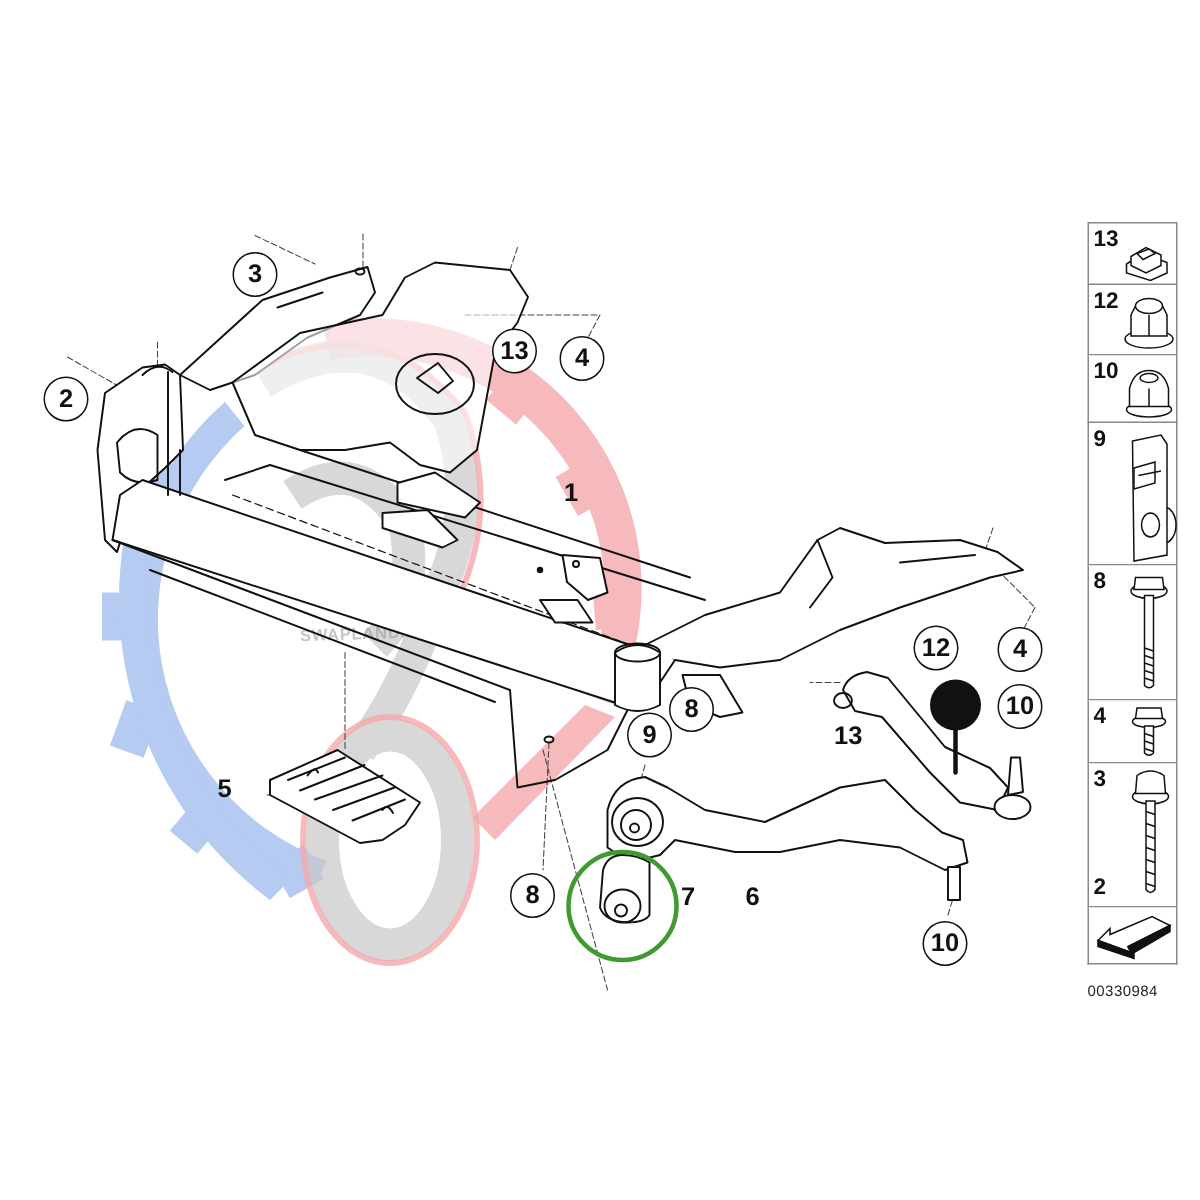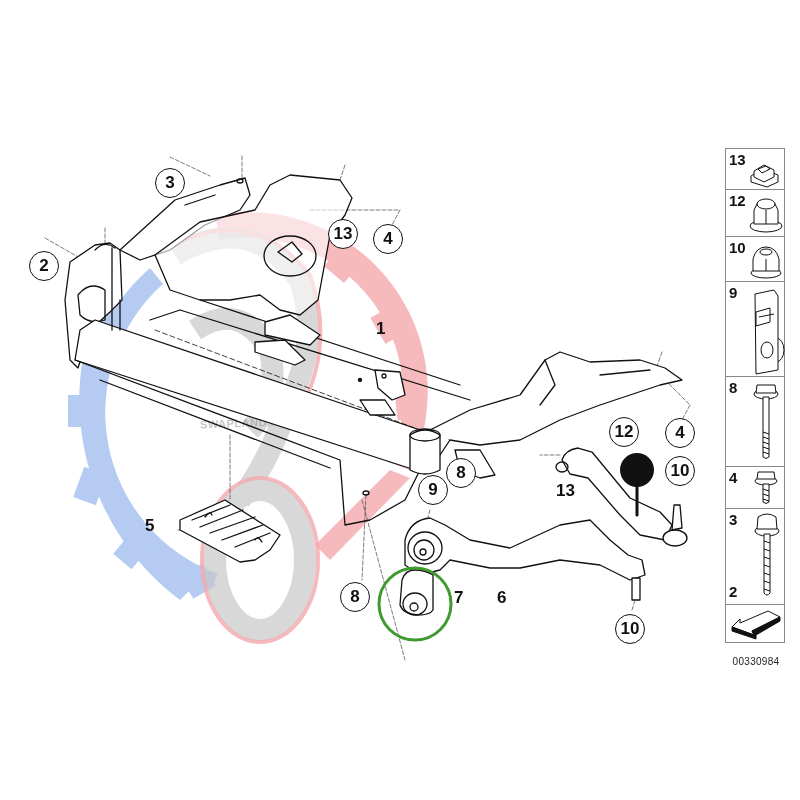--- a/index.html
+++ b/index.html
@@ -12,21 +12,21 @@
       font-weight: bold; font-size: 17px; color: #111; cursor: pointer;
     }
     .plain-label { position: absolute; font-weight: bold; font-size: 17px; color: #111; cursor: pointer; }
     .watermark-text { position: absolute; font-size: 11px; font-weight: bold; color: rgba(150,150,150,0.55); letter-spacing: 0.5px; transform: rotate(-2deg); }
     #legend { position: absolute; left: 725px; top: 148px; width: 60px; }
     .legend-cell { position: relative; border: 1px solid #888; border-top: none; box-sizing: border-box; background: #fff; cursor: pointer; }
     .legend-cell:first-child { border-top: 1px solid #888; }
     .legend-num { position: absolute; left: 3px; top: 2px; font-weight: bold; font-size: 15px; color: #111; }
     .legend-num2 { position: absolute; left: 3px; bottom: 4px; font-weight: bold; font-size: 15px; color: #111; }
     .legend-icon { position: absolute; left: 0; top: 0; }
-    #diagram-id { position: absolute; left: 725px; top: 656px; width: 62px; text-align: center; font-size: 10px; color: #222; font-family: "Liberation Sans", sans-serif; letter-spacing: 0.3px; }
+    #diagram-id { position: absolute; left: 725px; top: 656px; width: 62px; font-size: 10px; color: #222; font-family: "Liberation Sans", sans-serif; letter-spacing: 0.3px; }
   </style>
 </head>
 <body>
 
 <div id="stage">
 
   <svg class="art" width="800" height="800">
 
     <g fill="#a9c3ef" opacity="0.85">
       <path d="M150,268 A190,190 0 0 0 210,590 L218,574 A172,172 0 0 1 163,284 Z"></path>

